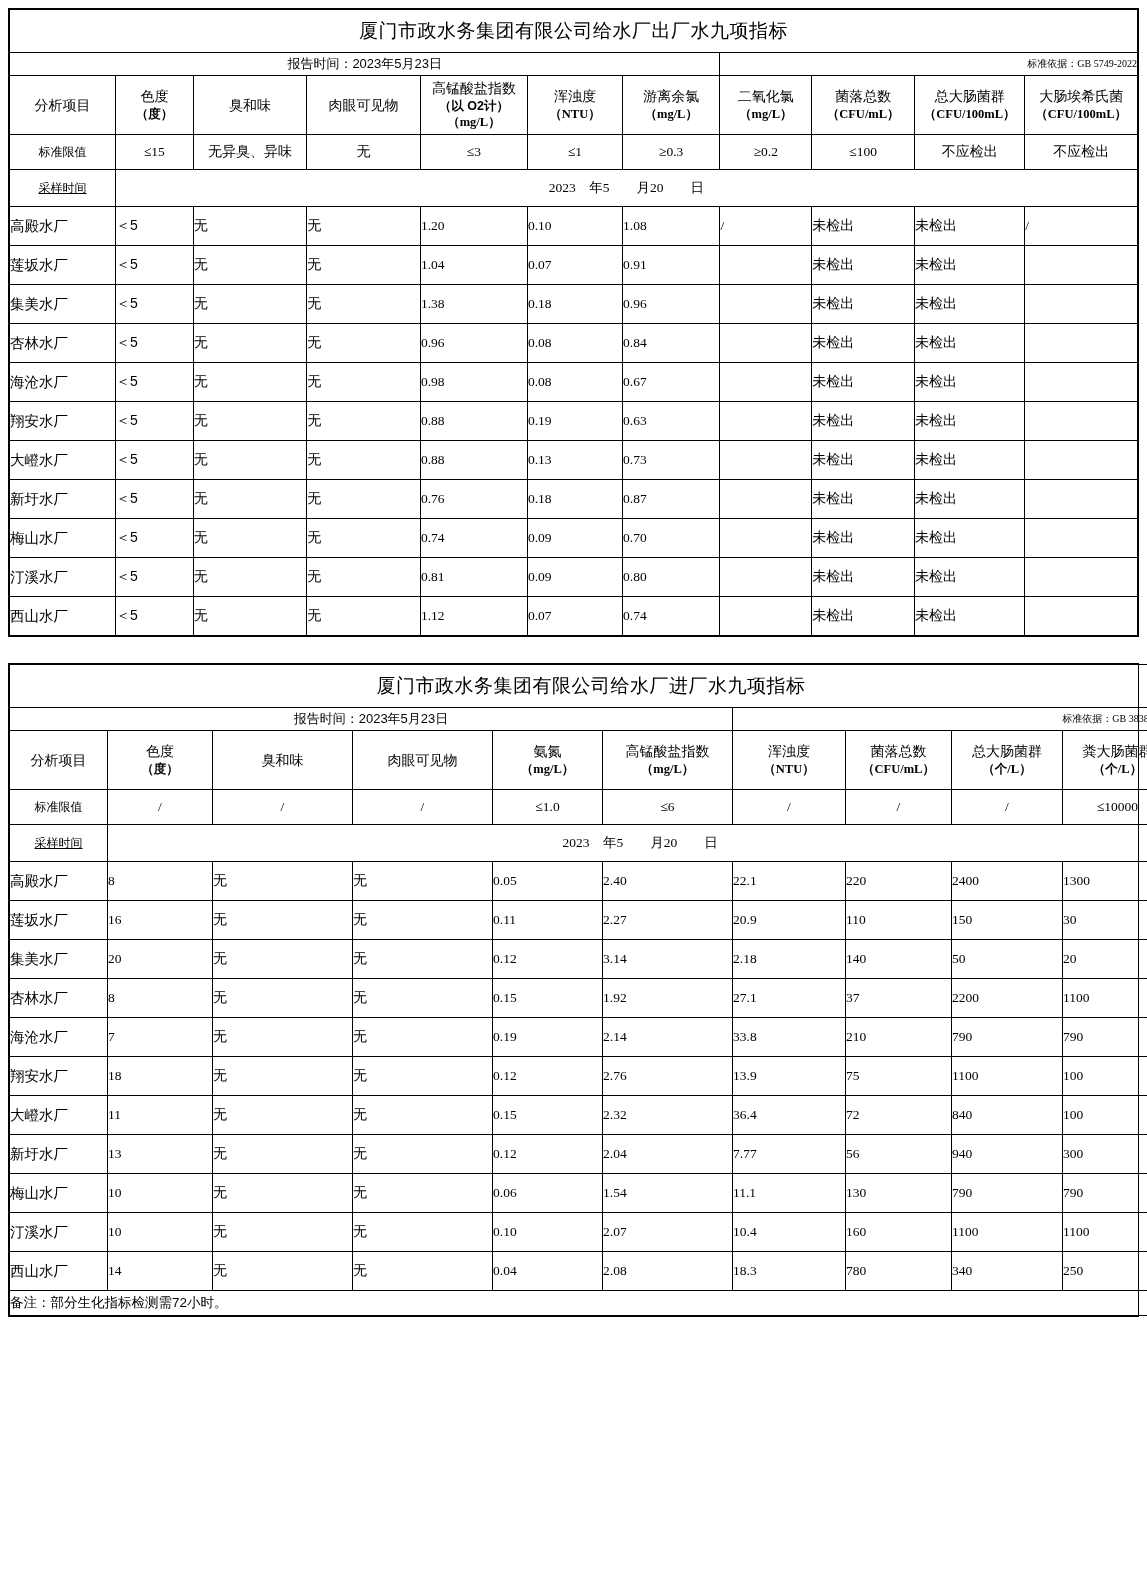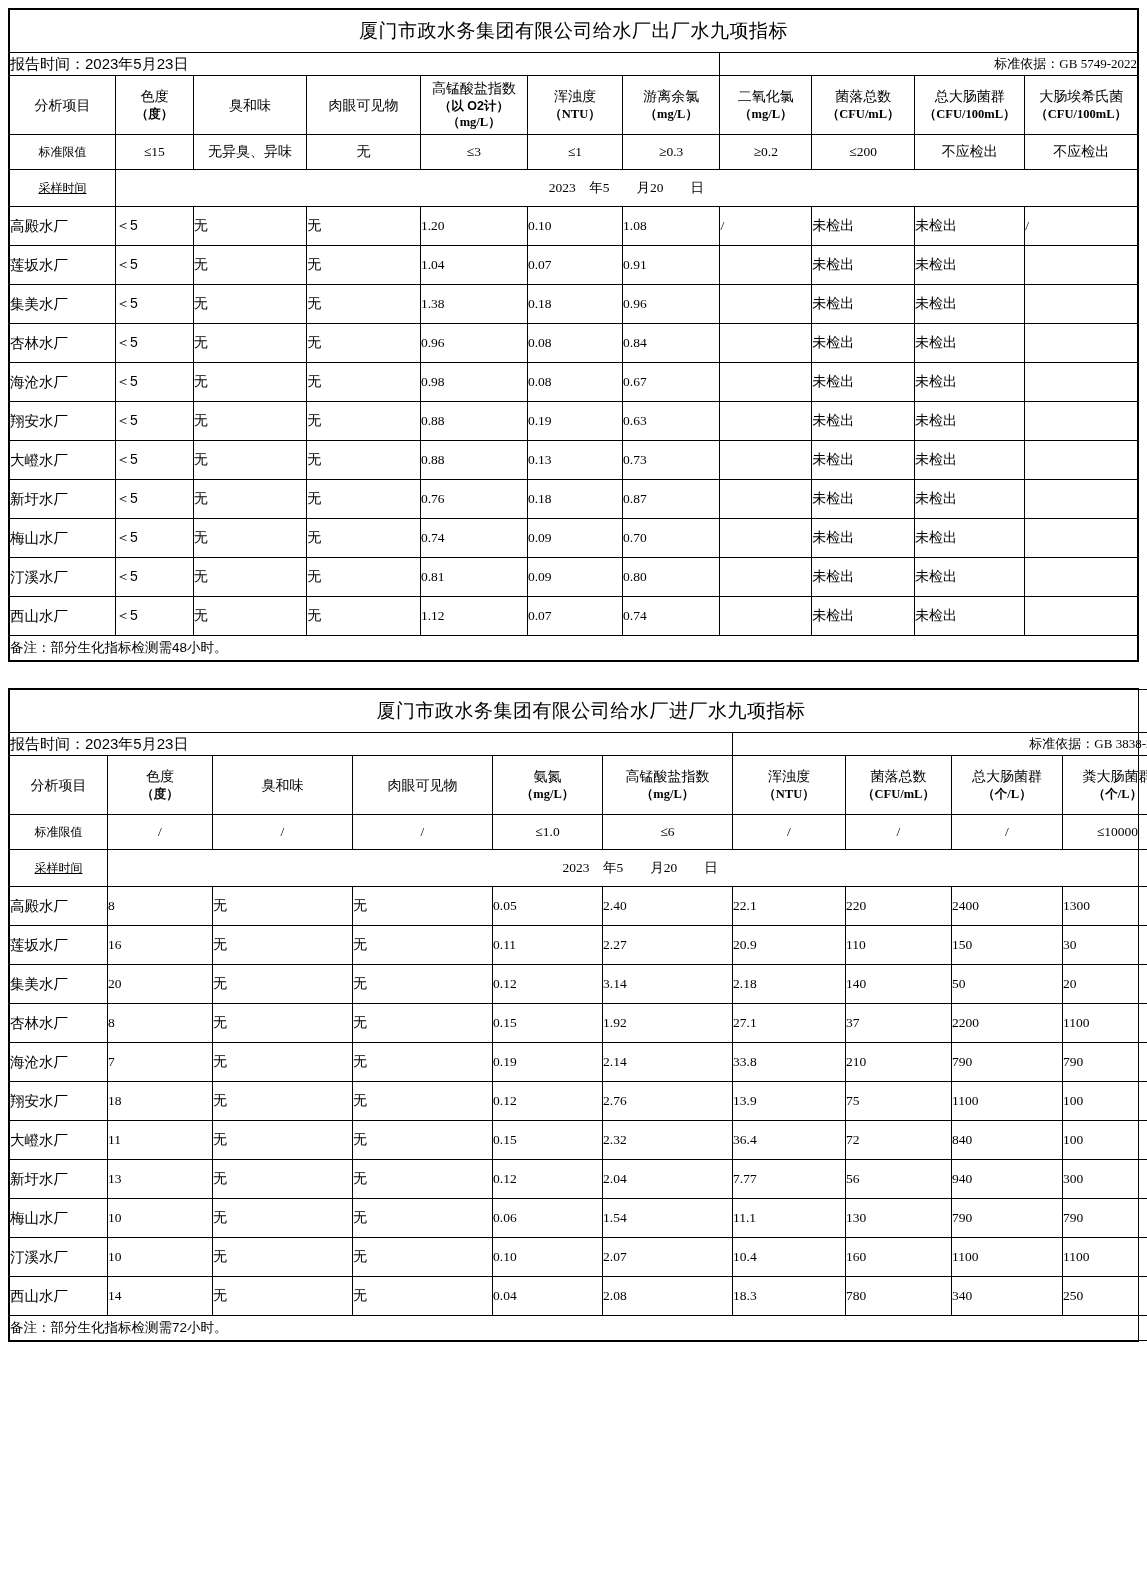--- a/index.html
+++ b/index.html
@@ -41,27 +41,28 @@
     text-align: center;
     font-size: 19px;
     font-weight: bold;
     height: 42px;
     letter-spacing: 0.5px;
     border-left: none;
     border-right: none;
     border-top: none;
   }
   .meta-left {
-    font-size: 15px;
+    font-size: 13px;
     padding: 6px 0 6px 8px;
     height: 22px;
     border-left: none;
+    text-align: center;
   }
   .meta-right {
-    font-size: 13px;
+    font-size: 10px;
     text-align: right;
     padding: 6px 8px 6px 0;
     height: 22px;
     border-right: none;
     font-family: "Liberation Serif", "DejaVu Serif", serif;
   }
   .meta-right .cn {
     font-family: "Liberation Sans", "DejaVu Sans", sans-serif;
   }
   .hdr {
@@ -181,21 +182,21 @@
             </tr>
             <tr>
               <td class="limit-label">标准限值</td>
               <td class="limit-val">≤15</td>
               <td class="limit-val cn">无异臭、异味</td>
               <td class="limit-val cn">无</td>
               <td class="limit-val">≤3</td>
               <td class="limit-val">≤1</td>
               <td class="limit-val">≥0.3</td>
               <td class="limit-val">≥0.2</td>
-              <td class="limit-val">≤200</td>
+              <td class="limit-val">≤100</td>
               <td class="limit-val cn">不应检出</td>
               <td class="limit-val cn">不应检出</td>
             </tr>
             <tr>
               <td class="sample-label">采样时间</td>
               <td class="sample-date" colspan="10">2023　年5　　月20　　日</td>
             </tr>
             <tr>
               <td class="plant">高殿水厂</td>
               <td class="val cn">＜5</td>
@@ -331,23 +332,20 @@
               <td class="val cn">＜5</td>
               <td class="val cn">无</td>
               <td class="val cn">无</td>
               <td class="val">1.12</td>
               <td class="val">0.07</td>
               <td class="val">0.74</td>
               <td class="val"></td>
               <td class="val cn">未检出</td>
               <td class="val cn">未检出</td>
               <td class="val"></td>
-            </tr>
-            <tr>
-              <td class="note" colspan="11">备注：部分生化指标检测需48小时。</td>
             </tr>
           </tbody>
         </table>
       </div>
       <div class="report">
         <table class="rep">
           <colgroup>
             <col style="width:98px">
             <col style="width:105px">
             <col style="width:140px">

